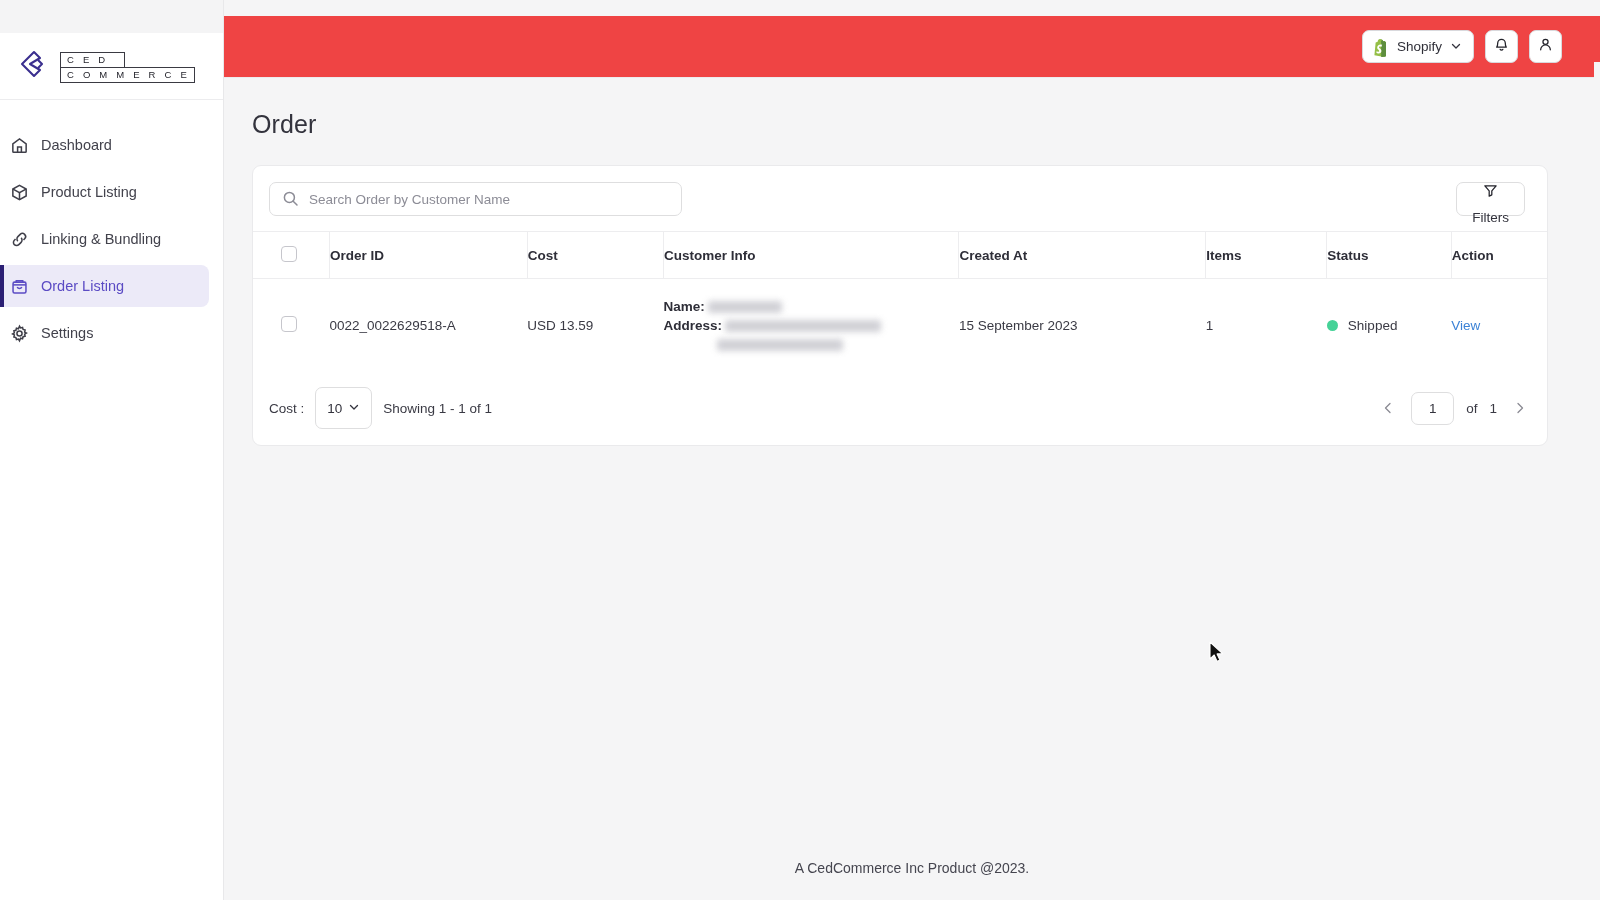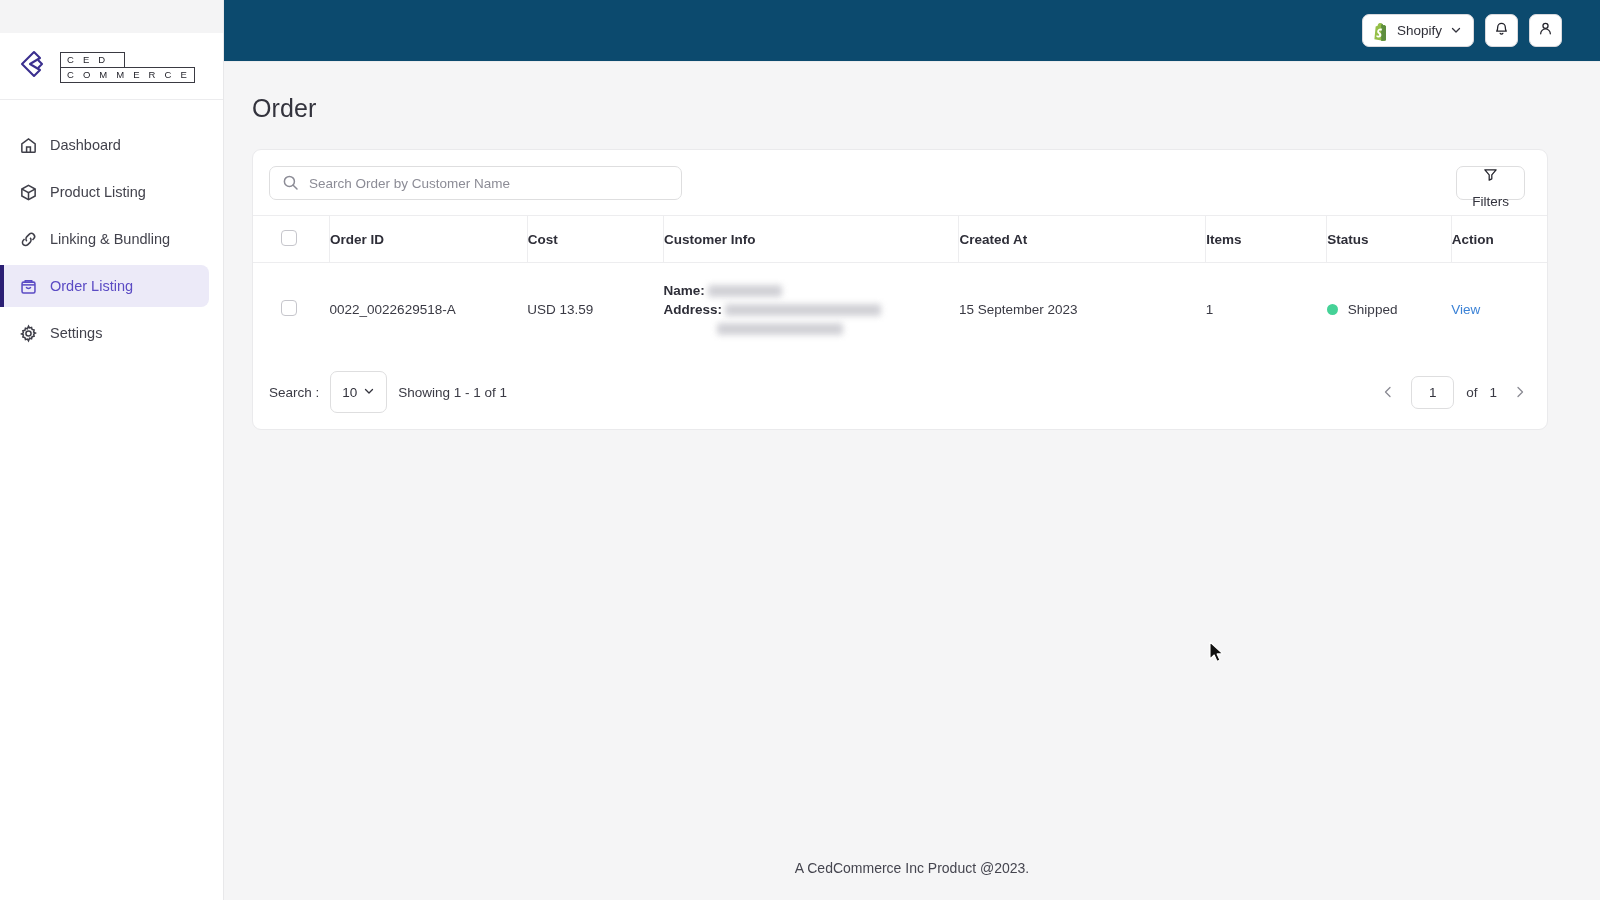--- a/index.html
+++ b/index.html
@@ -43,21 +43,21 @@
   }
   .logo-line.top { padding-right: 16px; }
   .logo-line.bottom { margin-top: -1.4px; display: block; }
 
   .nav { padding-top: 24px; }
   .nav-item {
     position: relative;
     display: flex; align-items: center;
     height: 42px;
     margin: 0 14px 5px 0;
-    padding-left: 18px;
+    padding-left: 9px;
     border-radius: 0 8px 8px 0;
     color: #42424c;
     font-size: 14.5px;
     cursor: pointer;
   }
   .nav-item .nav-icon {
     width: 20px; height: 20px; flex: 0 0 20px;
     margin-right: 12px;
     display: flex; align-items: center; justify-content: center;
   }
@@ -77,24 +77,25 @@
   
   .main {
     flex: 1 1 auto;
     height: 900px;
     display: flex; flex-direction: column;
     background: #f5f5f6;
     position: relative;
   }
   .topbar {
     height: 62px; flex: 0 0 62px;
-    background: #0c4a6e;
+    background: #ef4444;
     border-bottom: 1px solid #ececee;
     display: flex; align-items: center; justify-content: flex-end;
     padding-right: 38px;
+    margin-top: 16px;
   }
   .store-select {
     height: 33px;
     display: flex; align-items: center;
     gap: 8px;
     border: 1px solid #d9d9dd;
     border-radius: 7px;
     background: #fff;
     padding: 0 11px 0 9px;
     cursor: pointer;
@@ -460,21 +461,21 @@
               </td>
               <td class="col-action">
                 <span class="view-link">View</span>
               </td>
             </tr>
           </tbody>
         </table>
 
         <div class="card-footer">
           <div class="foot-left">
-            <span class="foot-label">Search :</span>
+            <span class="foot-label">Cost :</span>
             <div class="per-page">
               <span>10</span>
               <span>
                 <svg viewBox="0 0 12 12" width="12" height="12">
                     <path d="M2.5 4.5 L6 8 L9.5 4.5" fill="none" stroke="#33333d" stroke-width="1.3" stroke-linecap="round" stroke-linejoin="round"></path>
                   </svg>
               </span>
             </div>
             <span class="showing">Showing 1 - 1 of 1</span>
           </div>

